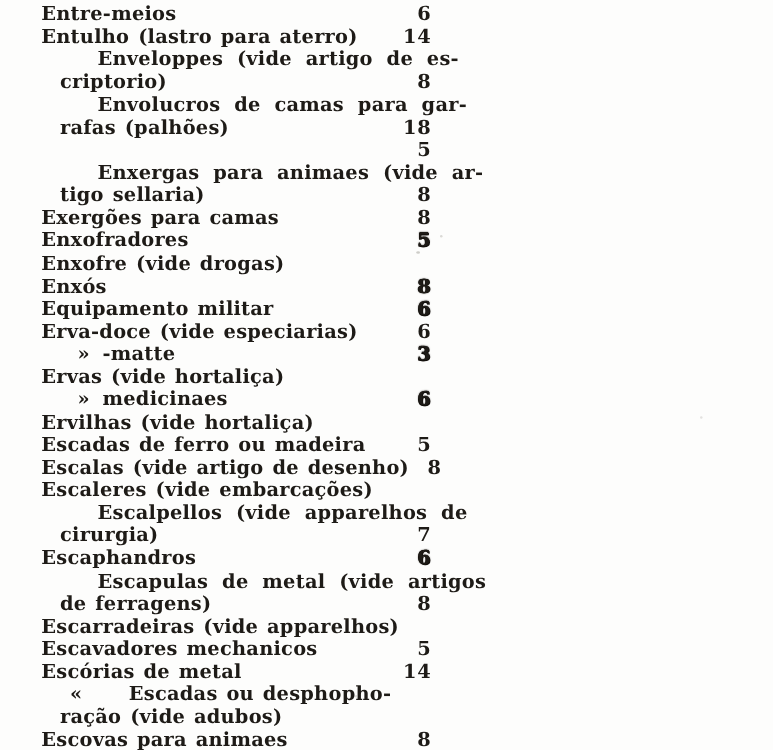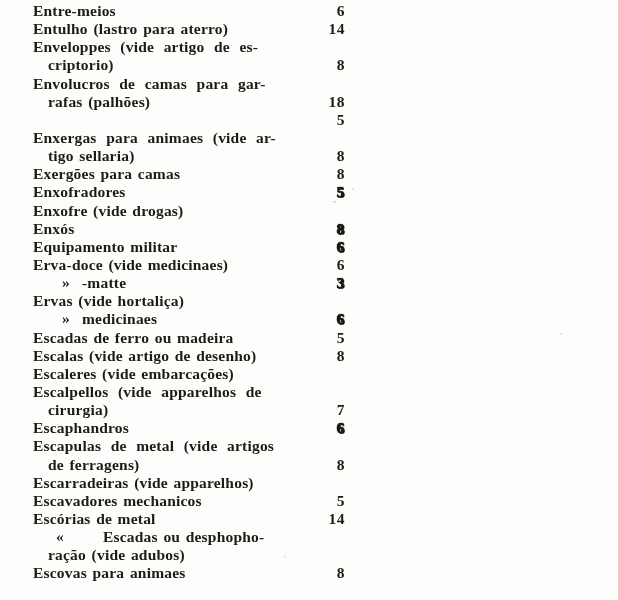--- a/index.html
+++ b/index.html
@@ -4,35 +4,34 @@
 <style>
   html,body{margin:0;padding:0;}
   body{
     width:618px;height:600px;overflow:hidden;
     background:#ffffff;
     font-family:"DejaVu Serif","Liberation Serif",serif;
   }
   .page{
     position:relative;width:618px;height:600px;
     background:#fdfdfc;
-    font-family:Liberation Serif, serif;
   }
   .column{
     position:absolute;left:33px;top:2px;width:312px;
     color:#1e1b17;
     font-size:15.5px;font-weight:600;
     letter-spacing:0.2px;word-spacing:1.5px;
   }
   .row{
     display:flex;align-items:baseline;
     height:18.15px;line-height:18.15px;
     white-space:nowrap;
   }
   .row .txt{flex:0 1 auto;}
-  .row.j{word-spacing:5.5px;}
+  .row.j{word-spacing:5.5px;margin-left:45px;}
   .row.i1{padding-left:15px;}
   .row.i2{padding-left:29px;}
   .row.i3{padding-left:23px;}
   .mark{display:inline-block;flex:0 0 auto;}
   .row.i2 .mark{width:20px;}
   .row.i3 .mark{width:47px;}
   .num{
     margin-left:auto;flex:0 0 auto;
     text-align:right;min-width:26px;
     letter-spacing:0.5px;
@@ -92,35 +91,38 @@
       </div>
       <div class="row i0 s">
         <span class="txt">Enxós</span>
         <span class="num">8</span>
       </div>
       <div class="row i0 s">
         <span class="txt">Equipamento militar</span>
         <span class="num">6</span>
       </div>
       <div class="row i0">
-        <span class="txt">Erva-doce (vide medicinaes)</span>
+        <span class="txt">Erva-doce (vide especiarias)</span>
         <span class="num">6</span>
       </div>
       <div class="row i2 s">
         <span class="mark">»</span>
         <span class="txt">-matte</span>
         <span class="num">3</span>
       </div>
       <div class="row i0">
         <span class="txt">Ervas (vide hortaliça)</span>
       </div>
       <div class="row i2 s">
         <span class="mark">»</span>
         <span class="txt">medicinaes</span>
         <span class="num">6</span>
+      </div>
+      <div class="row i0">
+        <span class="txt">Ervilhas (vide hortaliça)</span>
       </div>
       <div class="row i0">
         <span class="txt">Escadas de ferro ou madeira</span>
         <span class="num">5</span>
       </div>
       <div class="row i0">
         <span class="txt">Escalas (vide artigo de desenho)</span>
         <span class="num">8</span>
       </div>
       <div class="row i0">

